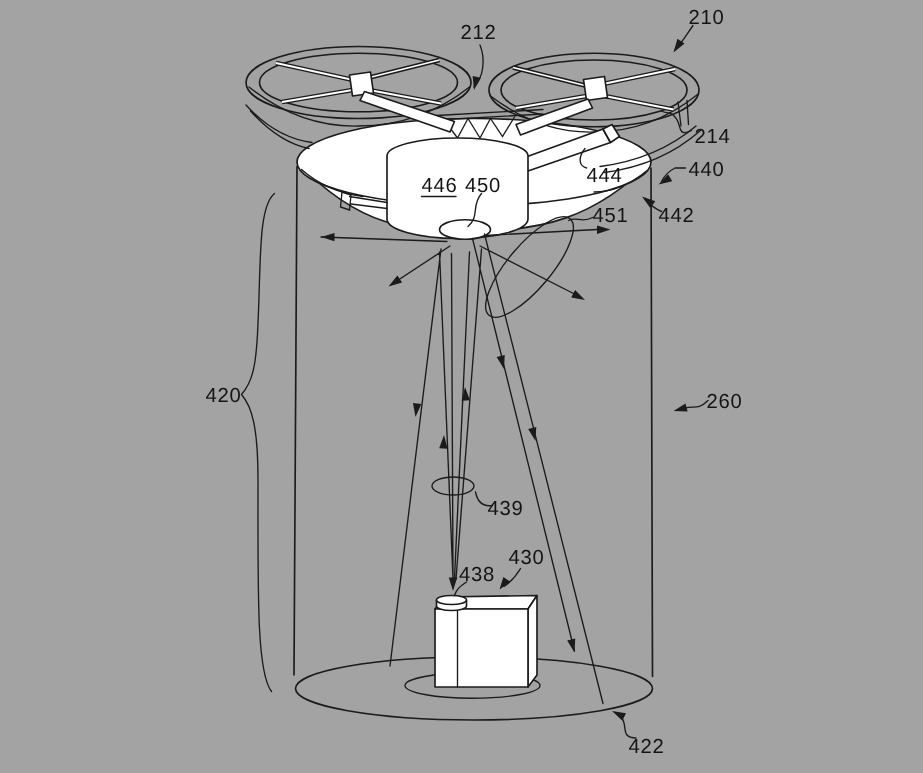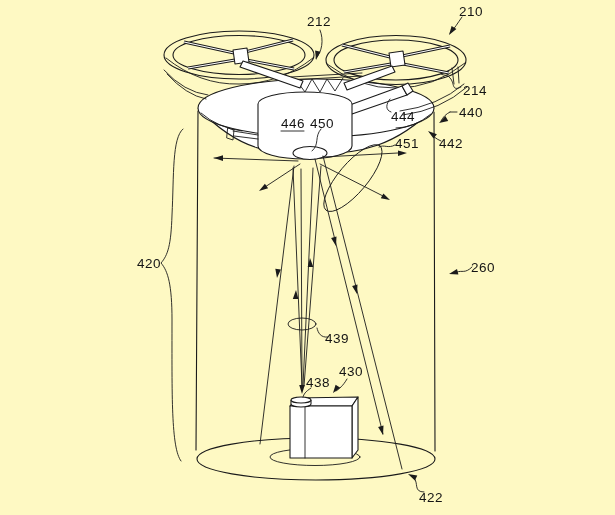--- a/index.html
+++ b/index.html
@@ -1,16 +1,16 @@
 <!DOCTYPE html>
 <html><head>
 <meta charset="utf-8">
 <style>
   html,body{margin:0;padding:0;background:#ffffff;}
-  .stage{position:relative;width:615px;height:515px;background:#fef9c3;overflow:hidden;}
+  .stage{position:relative;width:615px;height:515px;background:#a3a3a3;overflow:hidden;}
   svg{display:block;}
   .ln{fill:none;stroke:#1b1b1b;stroke-width:1.1;stroke-linecap:round;stroke-linejoin:round;}
   .lnthin{fill:none;stroke:#1b1b1b;stroke-width:0.9;stroke-linecap:round;}
   .wfill{fill:#ffffff;stroke:#1b1b1b;stroke-width:1.1;stroke-linejoin:round;}
   .spine{fill:none;stroke:#1b1b1b;stroke-width:3;stroke-linecap:butt;}
   .spinew{fill:none;stroke:#ffffff;stroke-width:1.2;stroke-linecap:butt;}
   .ah{fill:#1b1b1b;stroke:none;}
   .num{font:13.5px "Liberation Sans", sans-serif;fill:#141414;letter-spacing:0.5px;}
 </style>
 </head>

